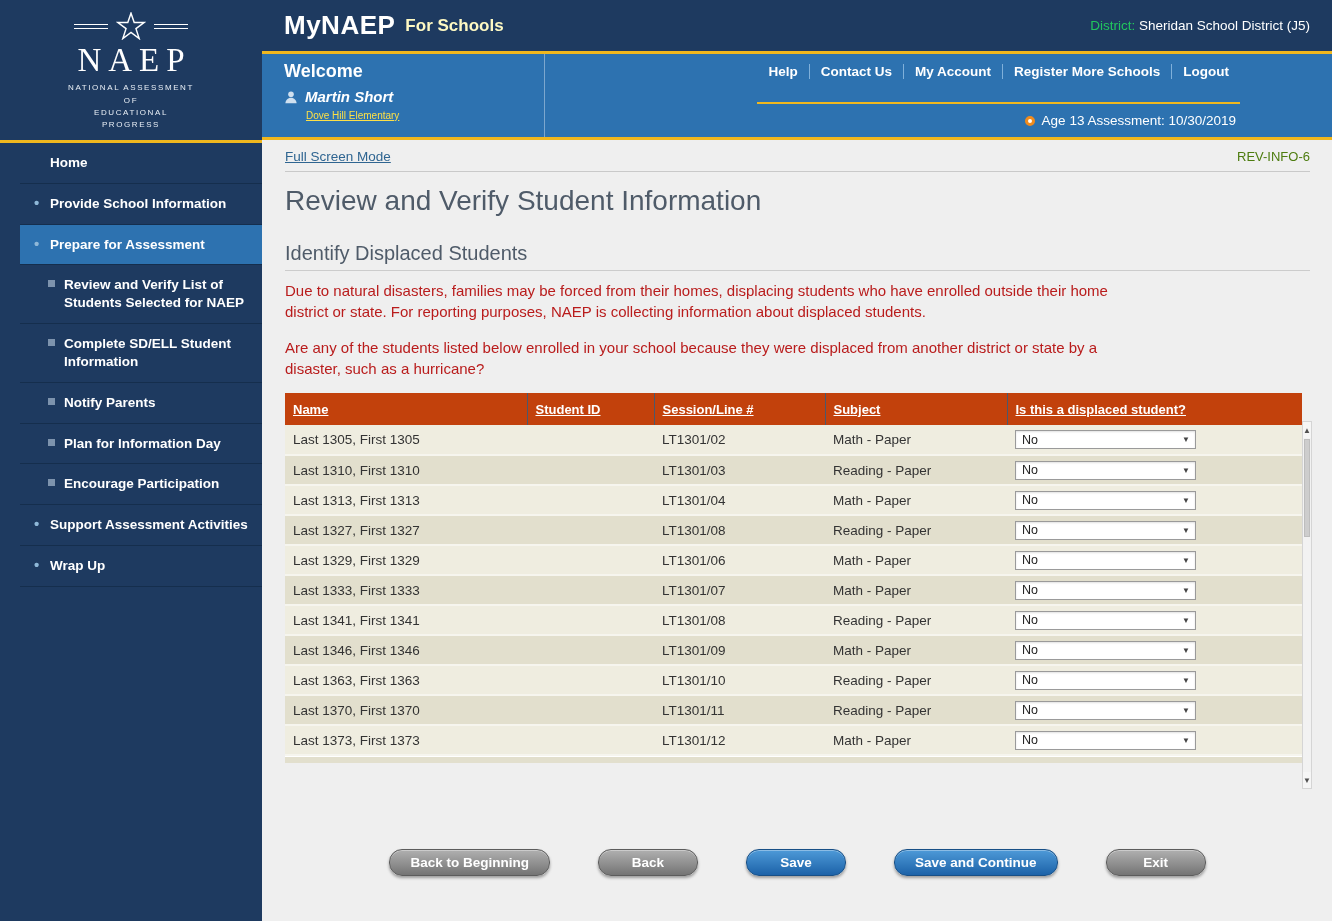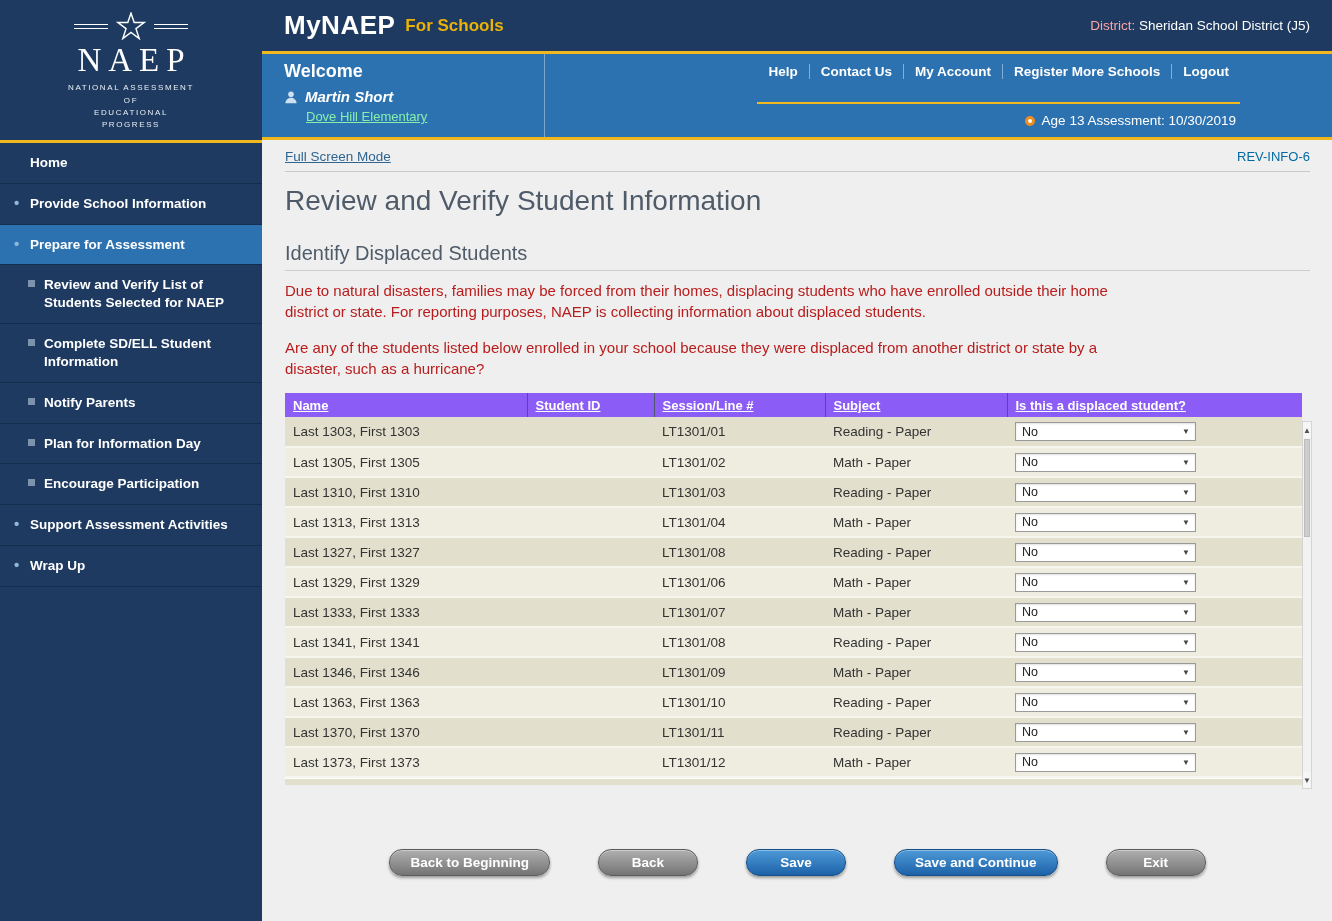--- a/index.html
+++ b/index.html
@@ -9,62 +9,62 @@
   .app { display:flex; width:1332px; height:921px; }
 
   
   .sidebar { width:262px; flex-shrink:0; background:#1e3a60; color:#fff; display:flex; flex-direction:column; }
   .logo-area { height:143px; border-bottom:3px solid #f0b71e; display:flex; flex-direction:column; align-items:center; justify-content:center; padding-top:4px; }
   .logo-star-row { display:flex; align-items:center; gap:8px; }
   .logo-line { width:34px; height:5px; border-top:1px solid #fff; border-bottom:1px solid #fff; }
   .logo-acronym { font-family:"Liberation Serif", serif; font-size:33px; letter-spacing:7px; margin:2px 0 3px 7px; }
   .logo-tagline { font-size:8px; letter-spacing:1.6px; color:#e9eff6; text-align:center; line-height:1.55; }
   .side-nav { flex:1; }
-  .side-item { position:relative; display:block; padding:11px 12px 11px 30px; font-size:13.5px; font-weight:bold; line-height:1.32; border-bottom:1px solid #152e4d; cursor:pointer; }
+  .side-item { position:relative; display:block; padding:11px 12px 11px 30px; font-size:13.5px; font-weight:bold; line-height:1.32; border-bottom:1px solid #152e4d; cursor:pointer;margin-left:20px; }
   .side-item .bullet { position:absolute; left:14px; top:9px; color:#8fb8d8; font-size:15px; }
   .side-item.active { background:#2d72b0; }
   .side-item.sub { padding-left:44px; }
   .side-item.sub .sq { position:absolute; left:28px; top:15px; width:7px; height:7px; background:#7d93ad; }
 
   
   .main { flex:1; display:flex; flex-direction:column; min-width:0; }
   .topbar { height:54px; flex-shrink:0; background:#1e3a60; border-bottom:3px solid #f0b71e; display:flex; align-items:center; padding:0 22px; color:#fff; }
   .brand { font-size:26px; font-weight:bold; letter-spacing:.5px; }
-  .brand-suffix { font-size:17px; color:#eab308; margin-left:10px; font-weight:bold;text-align:center; }
+  .brand-suffix { font-size:17px; color:#fef9c3; margin-left:10px; font-weight:bold;text-align:center; }
   .district { margin-left:auto; font-size:13.5px; }
-  .district .lbl { color:#fca5a5; }
+  .district .lbl { color:#22c55e; }
 
   .subheader { height:86px; flex-shrink:0; background:#2d72b0; border-bottom:3px solid #f0b71e; display:flex; color:#fff; }
   .welcome-block { width:283px; flex-shrink:0; padding:7px 0 0 22px; border-right:1px solid rgba(255,255,255,.38); }
   .welcome-title { font-size:18px; font-weight:bold; }
   .user-row { display:flex; align-items:center; gap:7px; margin-top:6px; font-size:15px; font-weight:bold;font-style:italic; }
-  .school-link { display:inline-block; margin:4px 0 0 22px; font-size:13px; color:#86efac; text-decoration:underline; cursor:pointer; }
+  .school-link { display:inline-block; margin:4px 0 0 22px; font-size:10px; color:#fde047; text-decoration:underline; cursor:pointer; }
   .header-right { flex:1; display:flex; flex-direction:column; align-items:flex-end; padding:10px 92px 0 0; }
   .top-links { display:flex; border-bottom:2px solid #f0b71e; padding-bottom:23px; }
   .top-links .navlink { font-size:13.5px; font-weight:bold; padding:0 11px; cursor:pointer; border-left:1px solid #7fb0da; white-space:nowrap; }
   .top-links .navlink:first-child { border-left:none; }
   .assessment { margin-top:9px; display:flex; align-items:center; gap:7px; font-size:13.5px; font-weight:normal; padding-right:4px; }
   .orange-dot { width:10px; height:10px; border:3px solid #f08b1d; border-radius:50%; background:#fff; }
 
   
   .content { flex:1; background:#efefef; padding:9px 22px 0 23px; overflow:hidden; }
   .content-top { display:flex; justify-content:space-between; align-items:center; padding-bottom:7px; border-bottom:1px solid #c9c9c9; }
   .fullscreen-link { font-size:13.5px; color:#2f6591; text-decoration:underline; cursor:pointer; }
-  .page-code { font-size:13px; color:#0369a1; }
+  .page-code { font-size:13px; color:#4d7c0f; }
   h1.page-title { font-size:28px; font-weight:normal; color:#4f5b69; margin:13px 0 2px; }
   h2.section-title { font-size:20px; font-weight:normal; color:#4f5b69; margin:25px 0 5px; }
   .rule { border-bottom:1px solid #cccccc; margin-bottom:9px; }
   p.body-text { font-size:15px; color:#b91c1c; line-height:1.42; max-width:852px; margin:6px 0 14px; }
 
   
   .table-area { display:flex; align-items:flex-start; margin-top:8px; }
   table.students { border-collapse:collapse; table-layout:fixed; width:1017px; }
   col.c-name { width:242px; } col.c-id { width:127px; } col.c-session { width:171px; }
   col.c-subject { width:182px; } col.c-displaced { width:295px; }
-  table.students thead th { background:#8b5cf6; color:#fff; font-size:13px; font-weight:bold; text-align:left; height:24px; padding:0 8px; border-right:1px solid #4b586c; }
+  table.students thead th { background:#c2410c; color:#fff; font-size:13px; font-weight:bold; text-align:left; height:32px; padding:0 8px; border-right:1px solid #4b586c; }
   table.students thead th:last-child { border-right:none; }
   table.students thead th span { text-decoration:underline; cursor:pointer; }
   table.students tbody tr { height:30px; border-bottom:2px solid #f6f5ee; }
   table.students tbody tr.odd { background:#e2dfcd; }
   table.students tbody tr.even { background:#efede0; }
   table.students tbody td { font-size:13.5px; color:#333; padding:0 8px; vertical-align:middle; }
   .partial-row { width:1017px; height:7px; background:#e2dfcd; border-top:1px solid #fff; }
 
   .select-box { width:181px; height:19px; background:#fff; border:1px solid #9a9a9a; display:flex; align-items:center; padding-left:6px; font-size:12.5px; color:#222; cursor:pointer; box-shadow:inset 0 1px 2px rgba(0,0,0,.12); }
   .select-box .arrow { margin-left:auto; font-size:8px; color:#444; padding:0 5px; }
@@ -210,32 +210,20 @@
             <thead>
               <tr>
                 <th><span>Name</span></th>
                 <th><span>Student ID</span></th>
                 <th><span>Session/Line #</span></th>
                 <th><span>Subject</span></th>
                 <th><span>Is this a displaced student?</span></th>
               </tr>
             </thead>
             <tbody>
-                <tr class="odd">
-    <td>Last 1303, First 1303</td>
-    <td></td>
-    <td>LT1301/01</td>
-    <td>Reading - Paper</td>
-    <td>
-      <div class="select-box">
-        <span>No</span>
-        <span class="arrow">▼</span>
-      </div>
-    </td>
-  </tr>
                 <tr class="even">
     <td>Last 1305, First 1305</td>
     <td></td>
     <td>LT1301/02</td>
     <td>Math - Paper</td>
     <td>
       <div class="select-box">
         <span>No</span>
         <span class="arrow">▼</span>
       </div>

